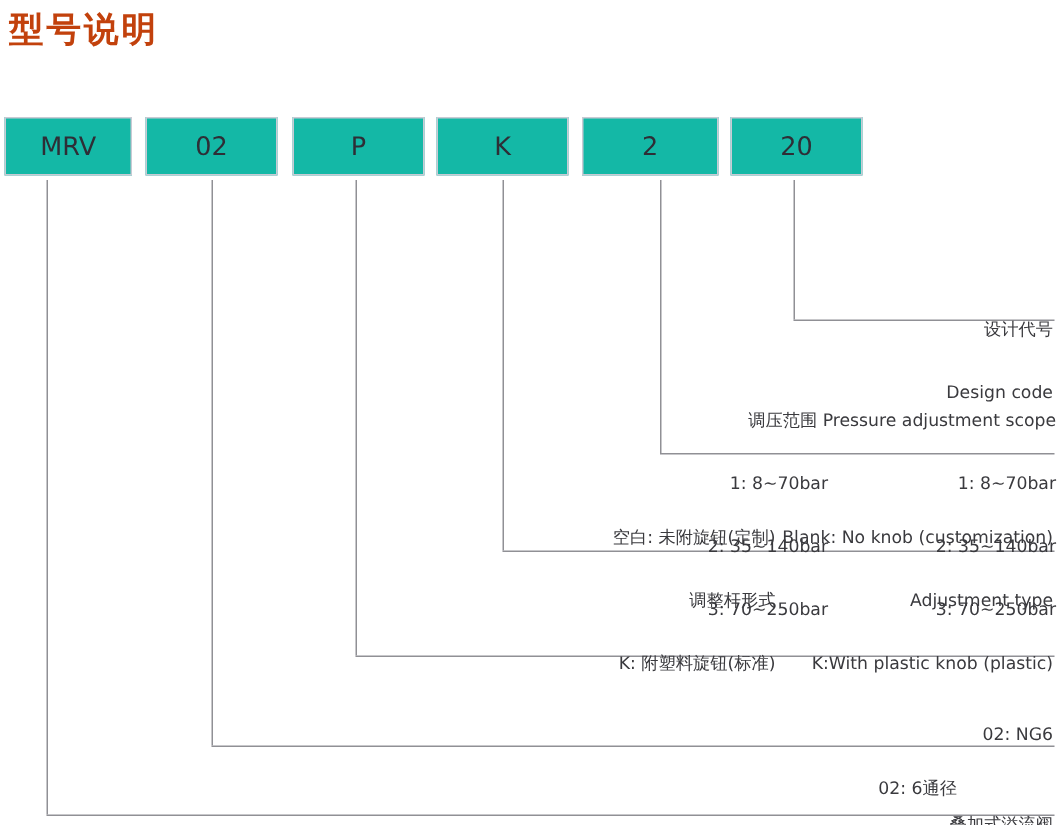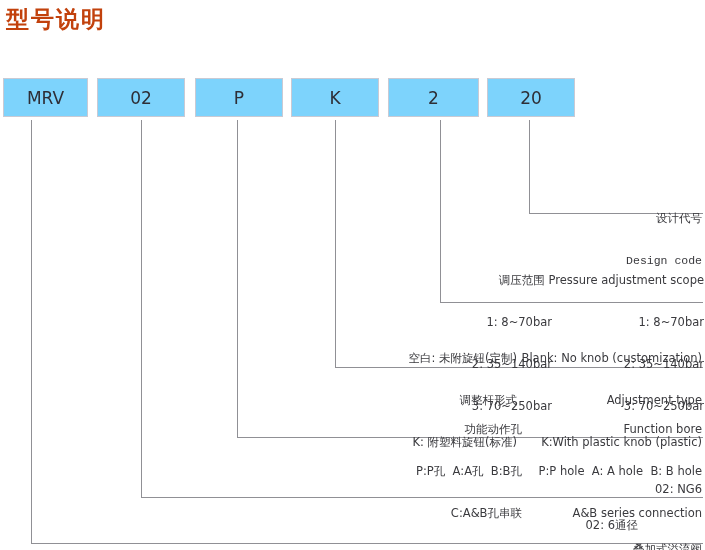--- a/index.html
+++ b/index.html
@@ -6,21 +6,21 @@
   .page {
     position:relative; width:705px; height:550px; overflow:hidden;
     background:#ffffff; font-family:"DejaVu Sans", sans-serif; color:#3a3a3e;
   }
   .title {
     position:absolute; left:6px; top:4px;
     font-size:23px; font-weight:bold; color:#c2410c; letter-spacing:2px;
   }
   .code-box {
     position:absolute; top:78px; height:39px;
-    background:#7dd3fc; border:1px solid #c9cad4; box-sizing:border-box;
+    background:#14b8a6; border:1px solid #c9cad4; box-sizing:border-box;
     display:flex; align-items:center; justify-content:center;
     font-size:17px; color:#2e2e36;
   }
   .vline { position:absolute; width:1px; background:#909095; }
   .hline { position:absolute; height:1px; background:#909095; }
   .sec {
     position:absolute; font-size:11.5px; line-height:14px;
     white-space:pre; color:#3a3a3e;
   }
   .sec .row { display:flex; }
@@ -48,21 +48,21 @@
   <div class="vline" style="left:440px;top:120px;height:182px;"></div>
   <div class="vline" style="left:529px;top:120px;height:93px;"></div>
 
   <div class="hline" style="left:529px;top:213px;width:174px;"></div>
   <div class="hline" style="left:440px;top:302px;width:263px;"></div>
   <div class="hline" style="left:335px;top:367px;width:368px;"></div>
   <div class="hline" style="left:237px;top:437px;width:466px;"></div>
   <div class="hline" style="left:141px;top:497px;width:562px;"></div>
   <div class="hline" style="left:31px;top:543px;width:672px;"></div>
 
-  <div class="sec right-block" style="left:500px;top:184px;width:202px;font-family:Liberation Mono, monospace;">
+  <div class="sec right-block" style="left:500px;top:184px;width:202px;">
     <div>设计代号</div>
     <div>Design code</div>
   </div>
 
   <div class="sec" style="left:402px;top:245px;width:302px;">
     <div class="right-block">调压范围 Pressure adjustment scope</div>
     <div class="row">
       <span class="c1" style="width:150px;">1: 8~70bar</span>
       <span class="c2" style="width:152px;">1: 8~70bar</span>
     </div>
@@ -84,34 +84,20 @@
     <div class="row">
       <span class="c1" style="width:217px;">调整杆形式</span>
       <span class="c2" style="width:185px;">Adjustment type</span>
     </div>
     <div class="row">
       <span class="c1" style="width:217px;">K: 附塑料旋钮(标准)</span>
       <span class="c2" style="width:185px;">K:With plastic knob (plastic)</span>
     </div>
   </div>
 
-  <div class="sec" style="left:220px;top:394px;width:482px;">
-    <div class="row">
-      <span class="c1" style="width:302px;">功能动作孔</span>
-      <span class="c2" style="width:180px;">Function bore</span>
-    </div>
-    <div class="row">
-      <span class="c1" style="width:302px;">P:P孔  A:A孔  B:B孔</span>
-      <span class="c2" style="width:180px;">P:P hole  A: A hole  B: B hole</span>
-    </div>
-    <div class="row">
-      <span class="c1" style="width:302px;">C:A&amp;B孔串联</span>
-      <span class="c2" style="width:180px;">A&amp;B series connection</span>
-    </div>
-  </div>
 
   <div class="sec" style="left:400px;top:454px;width:302px;">
     <div class="row">
       <span class="c1" style="width:238px;margin-top:36px;">02: 6通径</span>
       <span class="c2" style="width:64px;">02: NG6</span>
     </div>
     
   </div>
 
   <div class="sec right-block" style="left:480px;top:514px;width:222px;">

